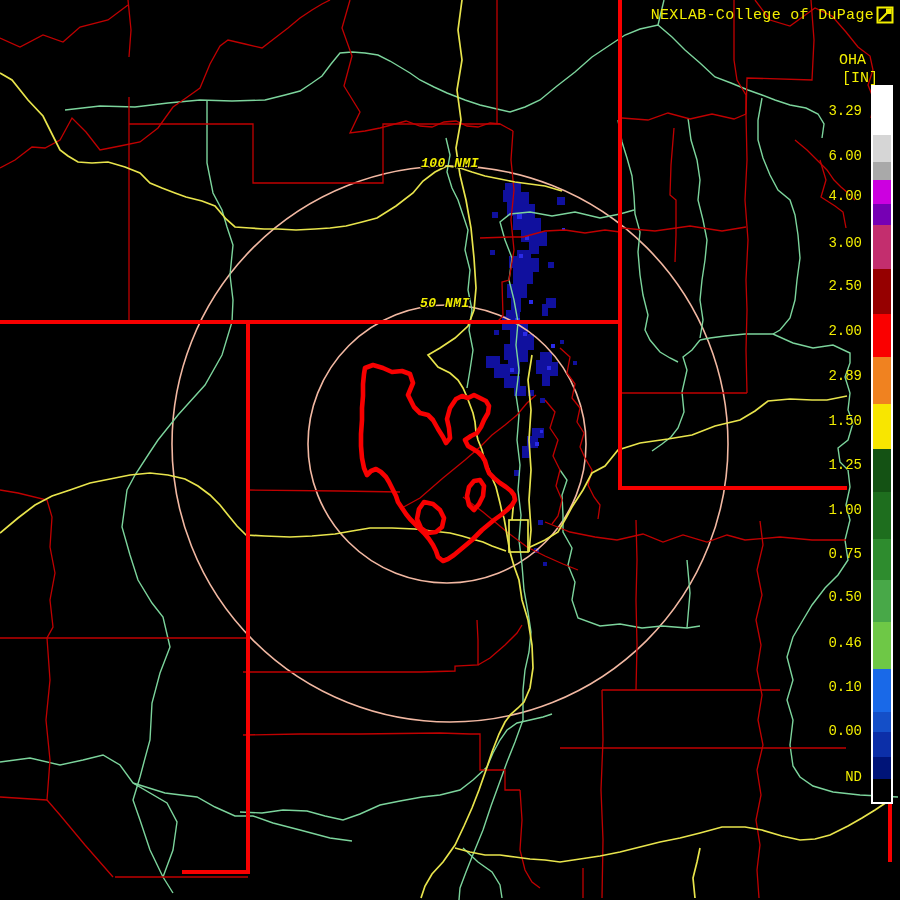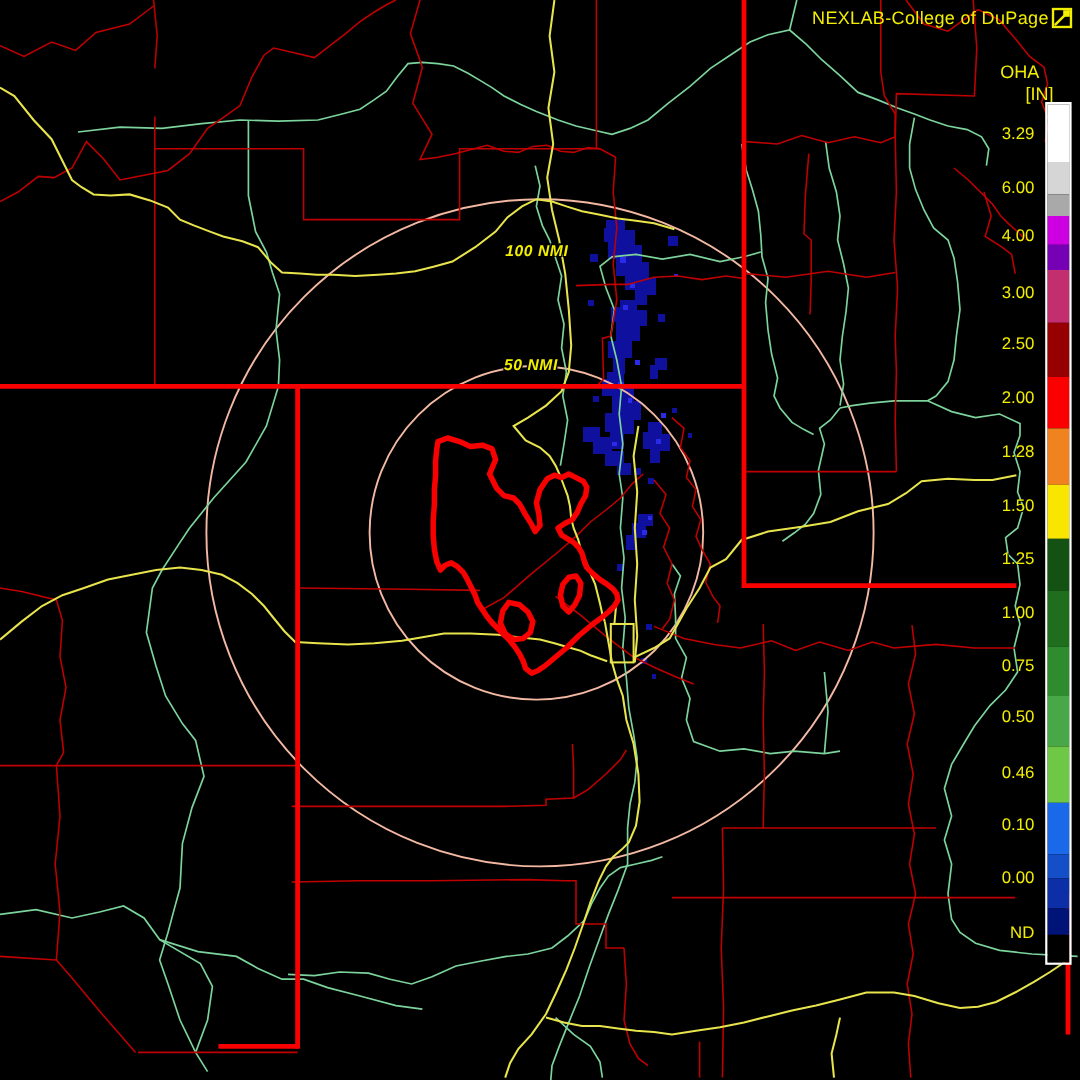--- a/index.html
+++ b/index.html
@@ -1,37 +1,37 @@
 <!DOCTYPE html>
 <html><head>
 <meta charset="utf-8">
 <style>
   html,body{margin:0;padding:0;background:#000;}
   #screen{
     position:relative;width:900px;height:900px;background:var(--background,#000);
-    overflow:hidden;font-family:Liberation Sans, sans-serif;
+    overflow:hidden;font-family:Liberation Mono, monospace;
   }
   #map{position:absolute;left:0;top:0;}
   .cty{fill:none;stroke:var(--county-line,#c00000);stroke-width:1.3px;}
   .st{fill:none;stroke:var(--state-line,#f80000);stroke-width:4px;}
   .riv{fill:none;stroke:var(--river,#7cd49c);stroke-width:1.4px;}
   .rd{fill:none;stroke:var(--highway,#e8e44c);stroke-width:1.7px;}
   .ring{fill:none;stroke:var(--range-ring,#f2b8a2);stroke-width:1.6px;}
   .lake{fill:none;stroke:var(--lake-outline,#f80000);stroke-width:4.6px;stroke-linejoin:round;}
   .pcp{fill:var(--precip-light,#10109e);}
   .pcpb{fill:var(--precip-bright,#2a2ae8);}
   .ylabel{position:absolute;color:var(--label-yellow,#f2ee00);font-size:15px;line-height:17px;white-space:nowrap;}
   .brand{right:26px;top:7px;letter-spacing:0.3px;}
   .logo{position:absolute;right:6px;top:6px;width:18px;height:18px;}
   .prod{right:34px;top:52px;}
   .units{right:22px;top:70px;}
   .ringlab{position:absolute;color:var(--label-yellow,#f2ee00);font-size:13px;font-weight:bold;
     font-style:italic;letter-spacing:0.5px;white-space:nowrap;
     text-shadow:1px 1px 0 #000,-1px -1px 0 #000,1px -1px 0 #000,-1px 1px 0 #000;}
-  #ring-label-outer{left:421px;top:156px;margin-top:45px;}
+  #ring-label-outer{left:421px;top:156px;}
   #ring-label-inner{left:420px;top:296px;}
   #caption{position:absolute;left:208px;top:879px;color:var(--caption-white,#f0f0f0);
     font-size:15px;letter-spacing:2.4px;white-space:nowrap;}
   #colorbar{position:absolute;left:871px;top:85px;border:2px solid #fff;width:18px;}
   #colorbar .seg{width:18px;}
   .cblab{position:absolute;right:38px;color:var(--label-yellow,#f2ee00);font-size:14px;
     line-height:16px;white-space:nowrap;text-shadow:1px 1px 0 #000;}
 </style>
 </head>
 <body>
@@ -206,21 +206,21 @@
     </div>
   <div id="colorbar-labels"></div>
 
 
 <div class="cblab" style="top: 103px;">3.29</div>
     <div class="cblab" style="top: 148px;">6.00</div>
     <div class="cblab" style="top: 188px;">4.00</div>
     <div class="cblab" style="top: 235px;">3.00</div>
     <div class="cblab" style="top: 278px;">2.50</div>
     <div class="cblab" style="top: 323px;">2.00</div>
-    <div class="cblab" style="top: 368px;">1.28</div>
+    <div class="cblab" style="top: 368px;">2.89</div>
     <div class="cblab" style="top: 413px; margin-left: 28px;">1.50</div>
     <div class="cblab" style="top: 457px;">1.25</div>
     <div class="cblab" style="top: 502px; text-align: right;">1.00</div>
     <div class="cblab" style="top: 546px;">0.75</div>
     <div class="cblab" style="top: 589px;">0.50</div>
     <div class="cblab" style="top: 635px;">0.46</div>
     <div class="cblab" style="top: 679px;">0.10</div>
     <div class="cblab" style="top: 723px;">0.00</div>
     <div class="cblab" style="top: 769px; margin-left: 27px;">ND</div>
   </div>

